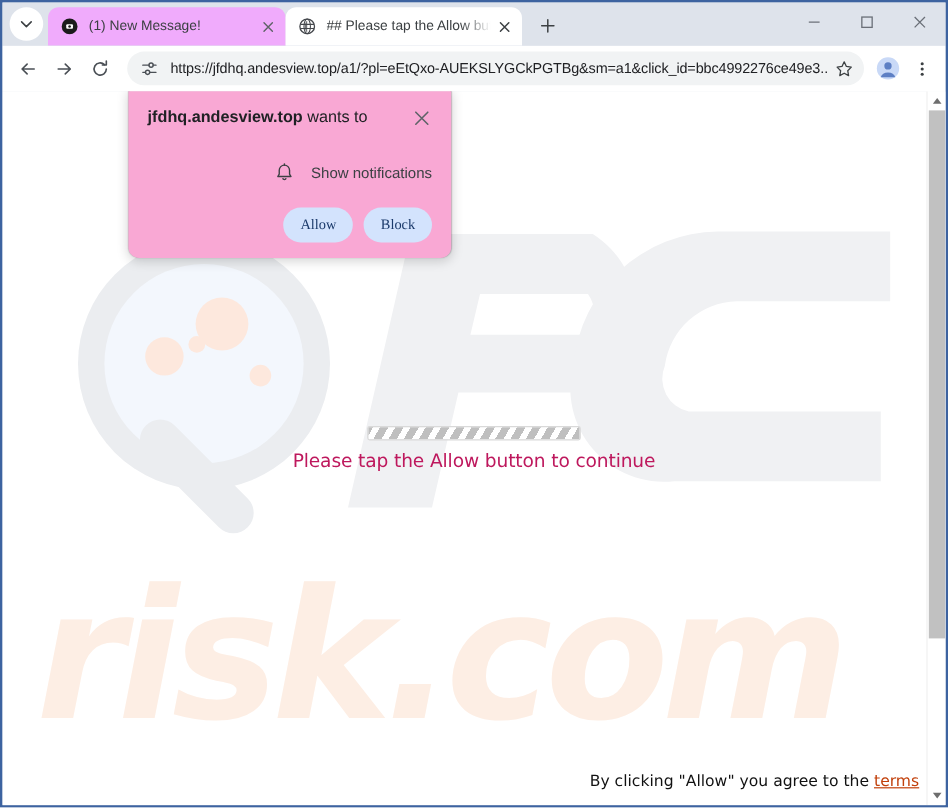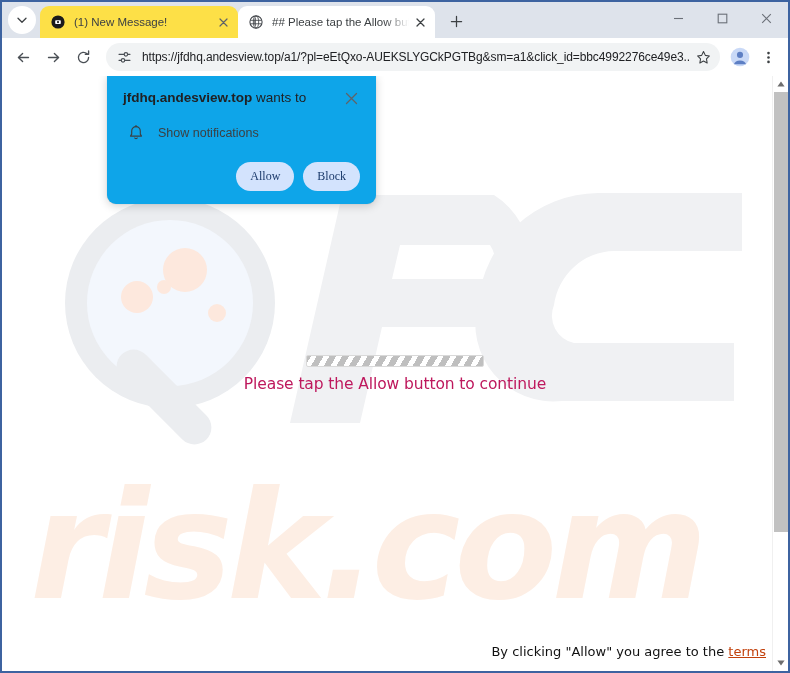--- a/index.html
+++ b/index.html
@@ -40,21 +40,21 @@
     position: relative;
     height: 32px;
     display: flex; align-items: center;
     padding: 0 6px 0 10px;
     border-radius: 9px 9px 0 0;
     font-size: 11.5px;
     color: #3c4043;
     flex: none;
     overflow: hidden;
   }
-  .tab.inactive { background: #fde047; width: 198px; }
+  .tab.inactive { background: #f0abfc; width: 198px; }
   .tab.active   { background: #ffffff; width: 197px; }
   .tab .favicon { width: 16px; height: 16px; flex: none; margin-right: 8px;
                   display:flex; align-items:center; justify-content:center; }
   .tab .title {
     flex: 1 1 auto;
     white-space: nowrap; overflow: hidden;
     font-size: 11.5px; line-height: 14px;
     -webkit-mask-image: linear-gradient(to right, #000 82%, transparent 100%);
             mask-image: linear-gradient(to right, #000 82%, transparent 100%);
   }
@@ -206,21 +206,21 @@
     width: 14px; height: 440px;
     background: #c1c1c1;
     border-radius: 0;
   }
 
   
   #permdialog {
     position: absolute;
     left: 105px; top: -1px;
     width: 269px;
-    background: #0ea5e9;
+    background: #f9a8d4;
     border-radius: 0 0 9px 9px;
     box-shadow: 0 2px 10px rgba(0,0,0,0.18), 0 0 1px rgba(0,0,0,0.22);
     padding: 14px 16px 13px 16px;
     z-index: 30;
   }
   #permdialog .dlg-head {
     display: flex; align-items: flex-start; justify-content: space-between;
   }
   #permdialog .dlg-title {
     font-size: 13.5px;
@@ -229,22 +229,23 @@
     padding-right: 8px;
   }
   #permdialog .dlg-title b { font-weight: bold; }
   #permdialog .dlg-close {
     width: 18px; height: 18px; flex: none;
     display: flex; align-items: center; justify-content: center;
     color: #5f6368;
   }
   #permdialog .dlg-row {
     display: flex; align-items: center;
-    margin-top: 17px;
+    margin-top: 28px;
     padding-left: 4px;
+    justify-content: flex-end;
   }
   #permdialog .dlg-row .bell { width: 18px; height: 18px; flex: none;
       margin-right: 13px; display:flex;align-items:center;justify-content:center; }
   #permdialog .dlg-row .rowlabel { font-size: 12.5px; color: #3c4043; }
   #permdialog .dlg-actions {
     display: flex; justify-content: flex-end;
     gap: 9px;
     margin-top: 20px;
   }
   #permdialog .pillbtn {

